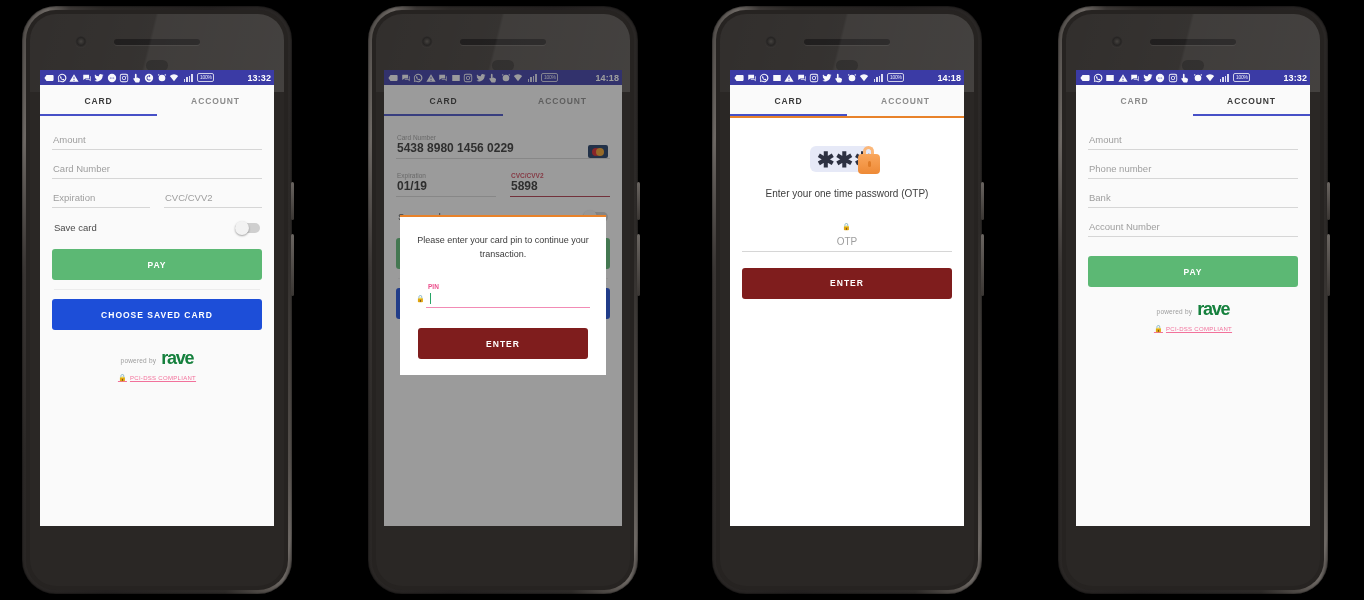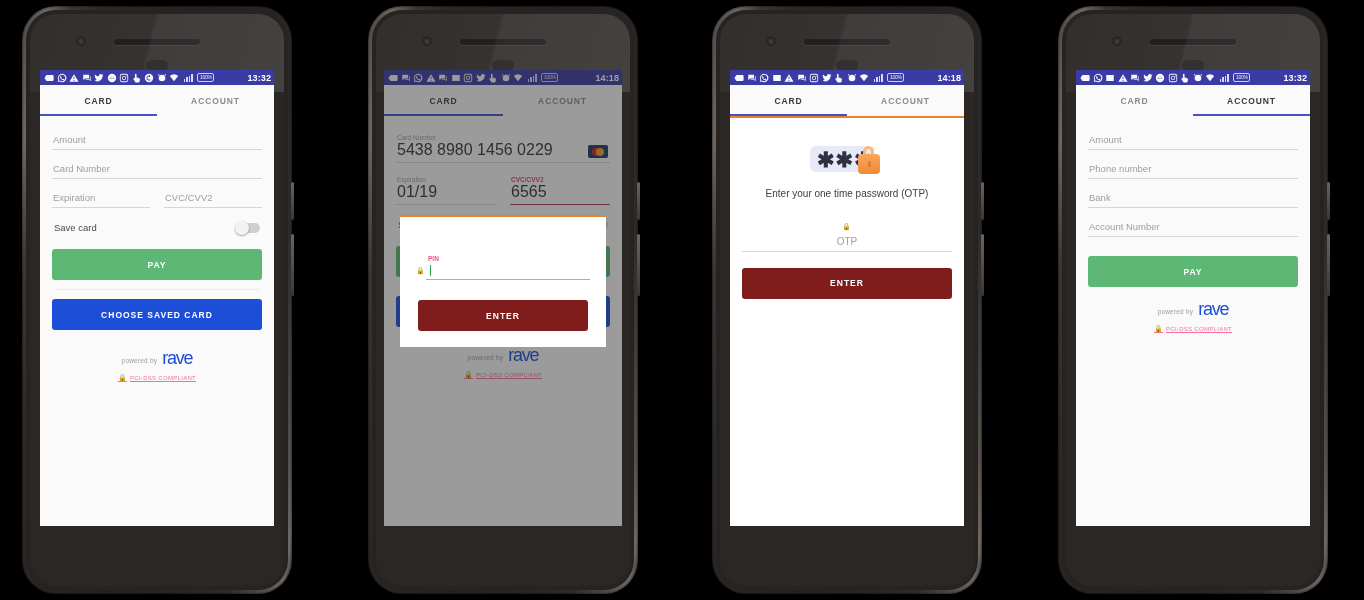--- a/index.html
+++ b/index.html
@@ -95,21 +95,21 @@
   .tabline.right { left:50%; }
   .orangerule { height:1.5px; background:#e8822a; width:100%; }
 
   .content { background:#fafafa; height:calc(100% - 46px); position:relative; padding:0 12px; }
   .content.white { background:#ffffff; }
 
   
   .fields { padding-top:14px; }
   .field { position:relative; margin-bottom:9px; padding-top:4px; }
   .field .ph { font-size:9.5px; color:#9e9e9e; padding:0 1px 4px 1px; display:block; }
-  .field .val { font-size:16px; color:#353535; padding:0 1px 3px 1px; display:block; }
+  .field .val { font-size:12px; color:#353535; padding:0 1px 3px 1px; display:block;font-weight:bold; }
   .field .lbl { font-size:6.5px; color:#9e9e9e; display:block; padding-left:1px; }
   .field .lbl.err { color:#d24b5e; font-weight:700; }
   .uline { height:1px; background:#d6d6d6; width:100%; }
   .uline.err { background:#b03a4c; height:1.2px; }
   .row2 { display:flex; gap:14px; }
   .row2 > .field { flex:1; margin-bottom:9px; }
 
   .cardbrand {
     position:absolute; right:2px; top:15px; width:20px; height:13px; border-radius:2px;
     background:#1e3a63; display:flex; align-items:center; justify-content:center;
@@ -134,21 +134,21 @@
   .btn.navy  { background:#1d4ed8; }
   .btn.orange{ background:#7f1d1d; }
   .sep { height:1px; background:#ececec; margin:9px 2px; }
   .gap10 { height:10px; }
   .gap16 { height:16px; }
 
   
   .foot { text-align:center; margin-top:20px; }
   .foot .brandline { display:flex; align-items:flex-end; justify-content:center; gap:5px; }
   .foot .pb { font-size:6.5px; color:#9d9d9d; letter-spacing:.2px; padding-bottom:2px; }
-  .foot .rave { font-size:18px; font-weight:400; letter-spacing:-1.2px; color:#1d4ed8; line-height:16px; }
+  .foot .rave { font-size:18px; font-weight:700; letter-spacing:-1.2px; color:#15803d; line-height:16px; }
   .foot .pci { margin-top:6px; font-size:6px; color:#f2719b; letter-spacing:.3px;
                text-decoration:underline; display:inline-flex; align-items:center; gap:3px; }
   .lockglyph { font-size:7px; color:#8d8d8d; text-decoration:none; }
 
   
   .otpimg { margin:26px auto 0; width:74px; height:32px; position:relative; }
   .otpimg .plate { position:absolute; left:0; top:2px; width:62px; height:26px; border-radius:6px; background:#e6e9f7; }
   .otpimg .stars { position:absolute; left:7px; top:0px; font-size:21px; letter-spacing:1px; color:#2d3142; font-weight:700; line-height:31px;}
   .otpimg .lockbody { position:absolute; right:4px; top:10px; width:22px; height:20px; border-radius:4px;
       background:linear-gradient(180deg,#f9a65c,#ee8a36); }
@@ -375,21 +375,21 @@
               </span>
           </div>
           <div class="row2">
             <div class="field">
               <span class="lbl">Expiration</span>
               <span class="val">01/19</span>
               <div class="uline"></div>
             </div>
             <div class="field">
               <span class="lbl err">CVC/CVV2</span>
-              <span class="val">6565</span>
+              <span class="val">5898</span>
               <div class="uline err"></div>
             </div>
           </div>
         </div>
 
         <div class="saverow">
           <span>Save card</span>
           <span class="switch">
               <i></i>
             </span>
@@ -406,20 +406,21 @@
           <a class="pci" href="#">
             <span class="lockglyph">🔒</span>
             <span>PCI-DSS COMPLIANT</span>
           </a>
         </div>
       </div>
 
       <div class="dim"></div>
 
       <div class="dialog">
+        <div class="dtext">Please enter your card pin to continue your transaction.</div>
         <div class="pinlbl">PIN</div>
         <div class="pinrow">
           <span class="lockglyph">🔒</span>
           <span class="caret"></span>
         </div>
         <div class="pinline"></div>
         <div class="entwrap">
           <button class="btn orange">ENTER</button>
         </div>
       </div>

